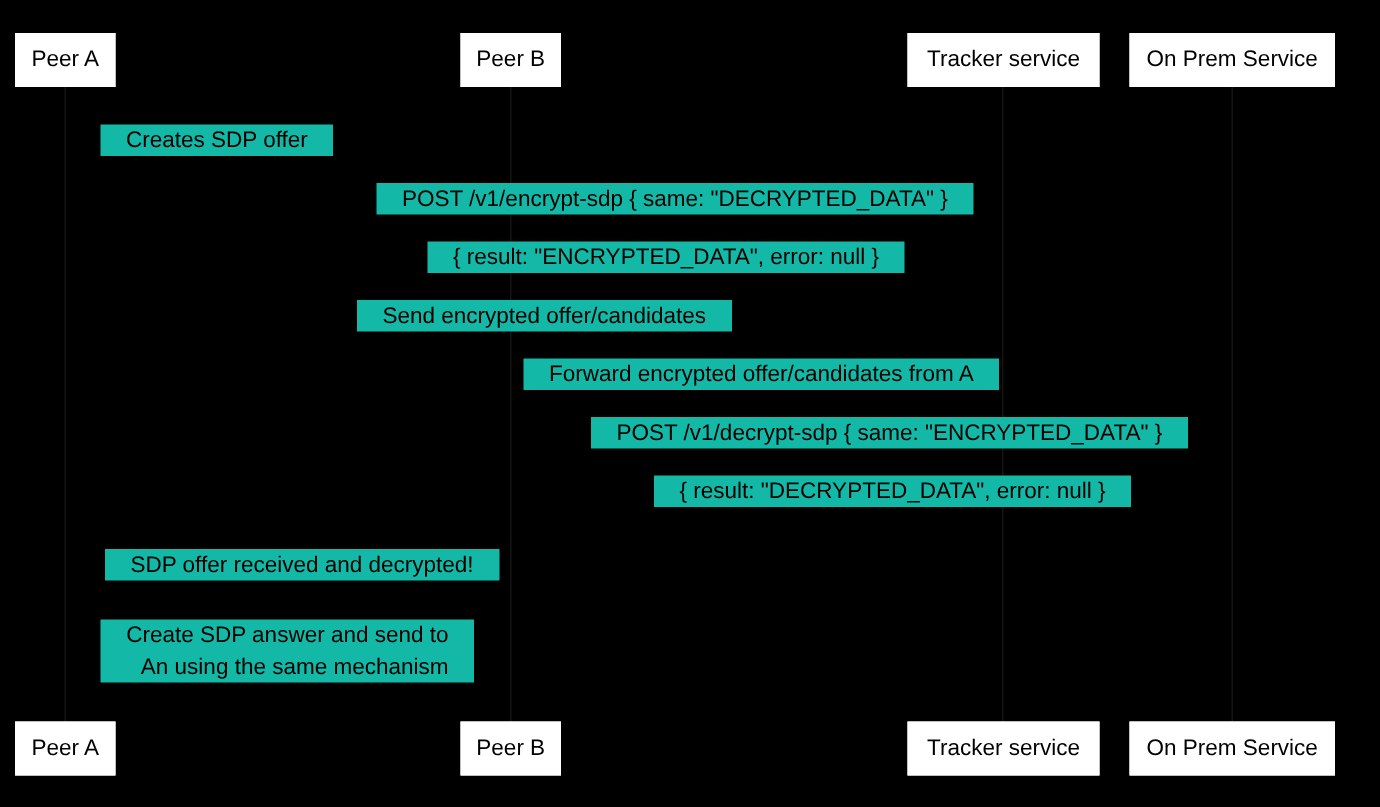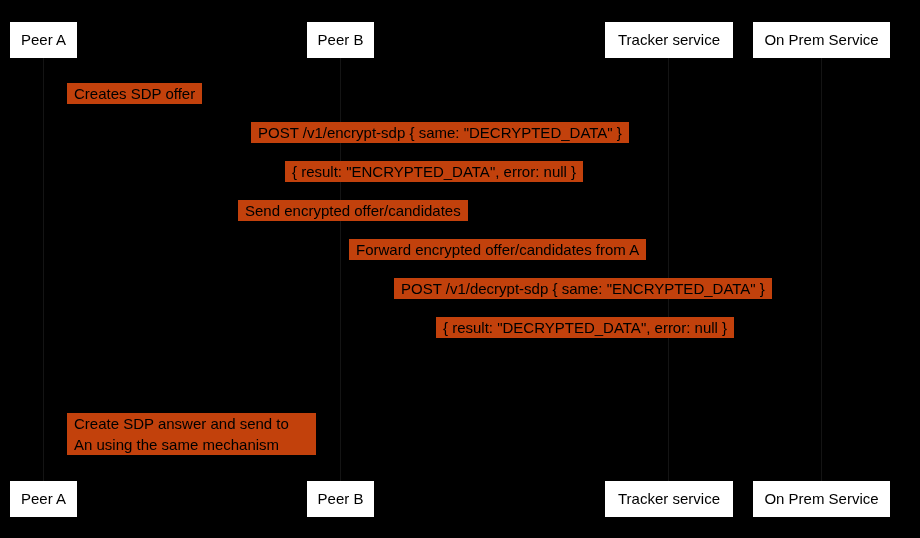--- a/index.html
+++ b/index.html
@@ -31,30 +31,30 @@
     border: 1px solid #ffffff;
     box-sizing: border-box;
     height: 36px;
     line-height: 34px;
     text-align: center;
     font-size: 15px;
     white-space: nowrap;
   }
   .msg {
     position: absolute;
-    background: #c2410c;
+    background: #14b8a6;
     color: #000000;
     font-size: 15px;
     line-height: 21px;
     white-space: pre;
-    padding: 0 7px;
+    padding: 0 17px;
     box-sizing: border-box;
   }
   .msg.two-line {
-    text-align: left;
+    text-align: right;
     white-space: normal;
     line-height: 21px;
   }
 </style>
 </head>
 <body>
 
 <div id="diagram">
 
   <div class="lifeline" style="left:43px"></div>
@@ -67,20 +67,21 @@
   <div class="participant" style="left:605px;top:22px;width:128px">Tracker service</div>
   <div class="participant" style="left:753px;top:22px;width:137px">On Prem Service</div>
 
   <div class="msg" style="left:67px;top:83px">Creates SDP offer</div>
   <div class="msg" style="left:251px;top:122px">POST /v1/encrypt-sdp { same: "DECRYPTED_DATA" }</div>
   <div class="msg" style="left:285px;top:161px">{ result: "ENCRYPTED_DATA", error: null }</div>
   <div class="msg" style="left:349px;top:239px">Forward encrypted offer/candidates from A</div>
   <div class="msg" style="left:238px;top:200px">Send encrypted offer/candidates</div>
   <div class="msg" style="left:394px;top:278px">POST /v1/decrypt-sdp { same: "ENCRYPTED_DATA" }</div>
   <div class="msg" style="left:436px;top:317px">{ result: "DECRYPTED_DATA", error: null }</div>
+  <div class="msg" style="left:70px;top:366px">SDP offer received and decrypted!</div>
   <div class="msg two-line" style="left:67px;top:413px;width:249px">Create SDP answer and send to An using the same mechanism</div>
 
   <div class="participant" style="left:10px;top:481px;width:67px">Peer A</div>
   <div class="participant" style="left:307px;top:481px;width:67px">Peer B</div>
   <div class="participant" style="left:605px;top:481px;width:128px">Tracker service</div>
   <div class="participant" style="left:753px;top:481px;width:137px">On Prem Service</div>
 
 </div>
 
 </body></html>

